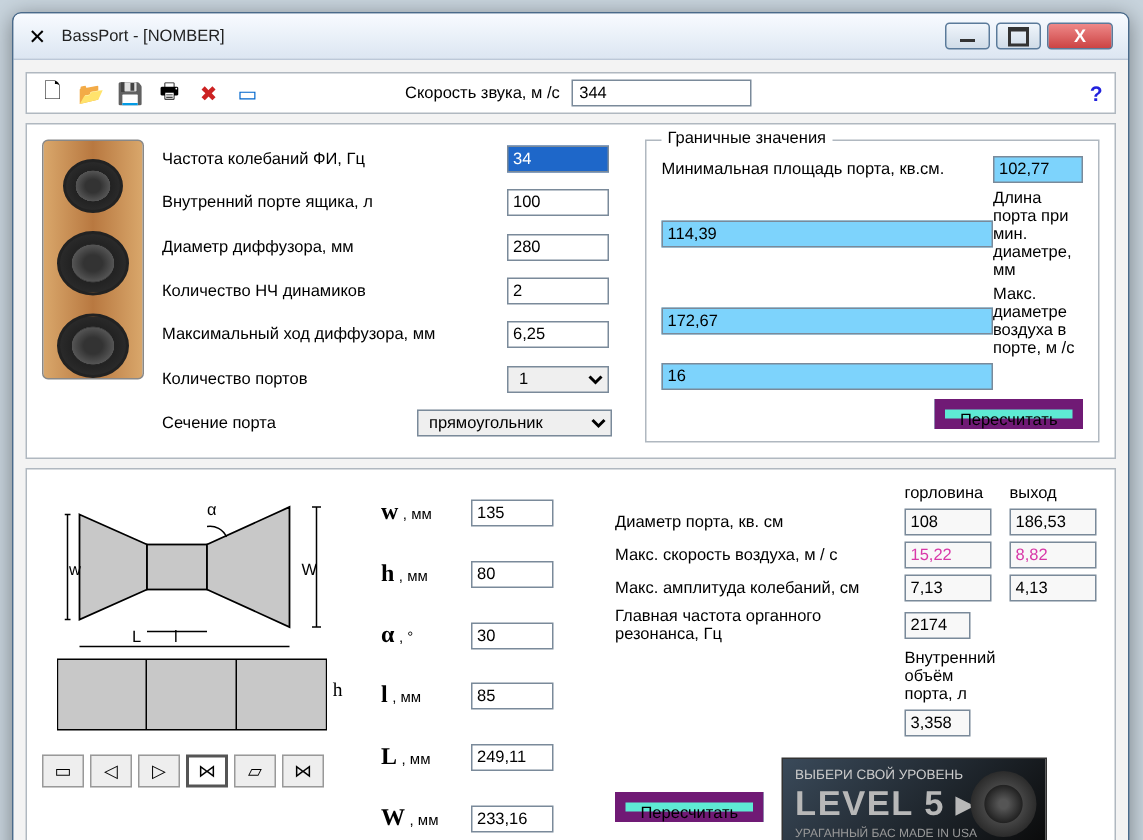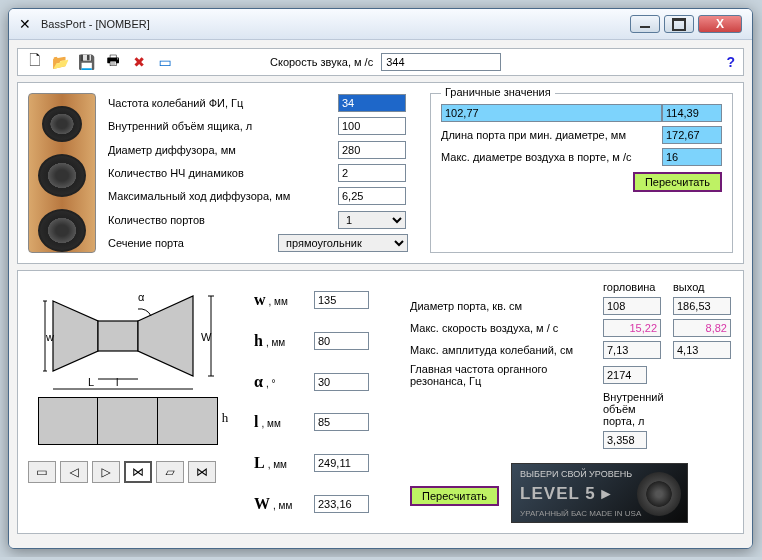--- a/index.html
+++ b/index.html
@@ -26,47 +26,47 @@
 .drv { width: 40px; height: 40px; border-radius: 50%; background: radial-gradient(#333 20%,#555 45%,#222 46%,#333 100%); border: 2px solid #222; }
 .drv.big { width: 48px; height: 48px; }
 .params { display: grid; grid-template-columns: 230px 70px; row-gap: 4px; align-items: center; }
 .params label { white-space: nowrap; }
 .params input, .params select { width: 68px; height: 18px; border: 1px solid #7a8a9a; padding: 1px 3px; }
 .hl { background: #1e67c9; color: #fff; }
 .boundary { border: 1px solid #b0b8c0; padding: 10px 10px 8px; position: relative; margin-left: 10px; flex: 1; }
 .boundary-title { position: absolute; top: -8px; left: 10px; background: #fff; padding: 0 4px; }
 .bgrid { display: grid; grid-template-columns: 1fr 60px; row-gap: 4px; align-items: center; }
 .bgrid input { height: 18px; border: 1px solid #7a8a9a; padding: 1px 3px; background: #7dd3fc; }
-.recalc { float: right; margin-top: 6px; padding: 1px 10px; border: 2px solid #701a75; background: #bef264; cursor: pointer; height: 20px; }
+.recalc { float: right; margin-top: 6px; padding: 1px 10px; border: 7px solid #701a75; background: #5eead4; cursor: pointer; height: 20px; }
 .lower { display: flex; gap: 16px; }
 .diagram-box { width: 210px; }
 .diagram { width: 210px; height: 170px; display:flex; flex-direction:column; align-items:center; justify-content:flex-start; }
 .port-shape { position: relative; width: 180px; height: 110px; }
 .port-shape svg { width: 100%; height: 100%; }
 .rect-view { width: 180px; height: 48px; border: 1.5px solid #000; margin-top: 6px; display:flex; }
 .rect-view div { flex:1; background:#c8c8c8; border-right:1px solid #000; }
 .rect-view div:last-child { border-right:none; }
 .thumbs { display: flex; gap: 4px; margin-top: 10px; }
 .thumb { width: 28px; height: 22px; border: 1px solid #999; background: #eee; display: flex; align-items: center; justify-content: center; font-size: 12px; cursor: pointer; }
 .thumb.sel { border: 2px solid #555; background: #fff; }
 .dims { display: grid; grid-template-columns: 60px 60px; row-gap: 3px; align-items: center; }
 .dims .k { font-family: Georgia, serif; font-size: 16px; font-weight: bold; }
 .dims .u { font-size: 10px; margin-left: 3px; }
 .dims input { width: 55px; height: 18px; border: 1px solid #7a8a9a; padding: 1px 3px; }
 .results { margin-left: 20px; flex: 1; }
 .res-head { display: grid; grid-template-columns: 1fr 60px 60px; gap: 10px; margin-bottom: 4px; }
 .res-head span:nth-child(2),.res-head span:nth-child(3){ text-align:left; }
 .res-grid { display: grid; grid-template-columns: 1fr 60px 60px; gap: 10px 10px; row-gap: 4px; align-items: center; }
 .res-grid input { width: 58px; height: 18px; border: 1px solid #7a8a9a; padding: 1px 3px; background: #f8f8f8; }
-.pink { color: #d838a8; text-align: right; }
+.pink { color: #d838a8; }
 .res-grid .single { grid-column: 2 / 4; width: 44px; }
 .bottom-row { display: flex; align-items: center; gap: 12px; margin-top: 10px; }
 .banner { width: 177px; height: 60px; background: linear-gradient(135deg,#3a4a5a,#0a0a0a); border: 1px solid #333; display: flex; align-items: center; position: relative; color: #ccc; padding: 6px 8px; cursor:pointer; }
 .banner .bt1 { font-size: 9px; position: absolute; top: 5px; left: 8px; }
-.banner .bt2 { font-weight: bold; font-size: 17px; color: #b8b8b8; letter-spacing: 1px; }
+.banner .bt2 { font-weight: bold; font-size: 23px; color: #b8b8b8; letter-spacing: 1px; }
 .banner .bt3 { font-size: 8px; position: absolute; bottom: 4px; left: 8px; color: #999; }
 .banner .bspk { position: absolute; right: 6px; top: 8px; width: 44px; height: 44px; border-radius: 50%; background: radial-gradient(#555 10%,#222 40%,#444 42%,#111 100%); }
 select { height: 19px; }
 .combo-wide { width: 130px !important; }
 </style>
 </head>
 <body>
 
 <div class="window">
   <div class="titlebar">
@@ -94,36 +94,37 @@
 
     <div class="panel upper">
       <div class="spk">
         <div class="drv"></div>
           <div class="drv big"></div>
           <div class="drv big"></div>
       </div>
       <div class="params">
         <label>Частота колебаний ФИ, Гц</label>
         <input class="hl" value="34" style="">
-        <label>Внутренний объём ящика, л</label>
+        <label>Внутренний порте ящика, л</label>
         <input value="100" style="">
         <label>Диаметр диффузора, мм</label>
         <input value="280" style="">
         <label>Количество НЧ динамиков</label>
         <input value="2" style="">
         <label>Максимальный ход диффузора, мм</label>
         <input value="6,25" style="">
         <label>Количество портов</label>
         <select><option>1</option></select>
         <label>Сечение порта</label>
         <select class="combo-wide" style="margin-left:-60px"><option>прямоугольник</option></select>
       </div>
       <div class="boundary">
         <span class="boundary-title">Граничные значения</span>
         <div class="bgrid">
+          <label>Минимальная площадь порта, кв.см.</label>
           <input readonly="" value="102,77" style="">
           <input readonly="" value="114,39" style="">
           <label>Длина порта при мин. диаметре, мм</label>
           <input readonly="" value="172,67" style="">
           <label>Макс. диаметре воздуха в порте, м /с</label>
           <input value="16" style="">
         </div>
         <button class="recalc">Пересчитать</button>
       </div>
     </div>

